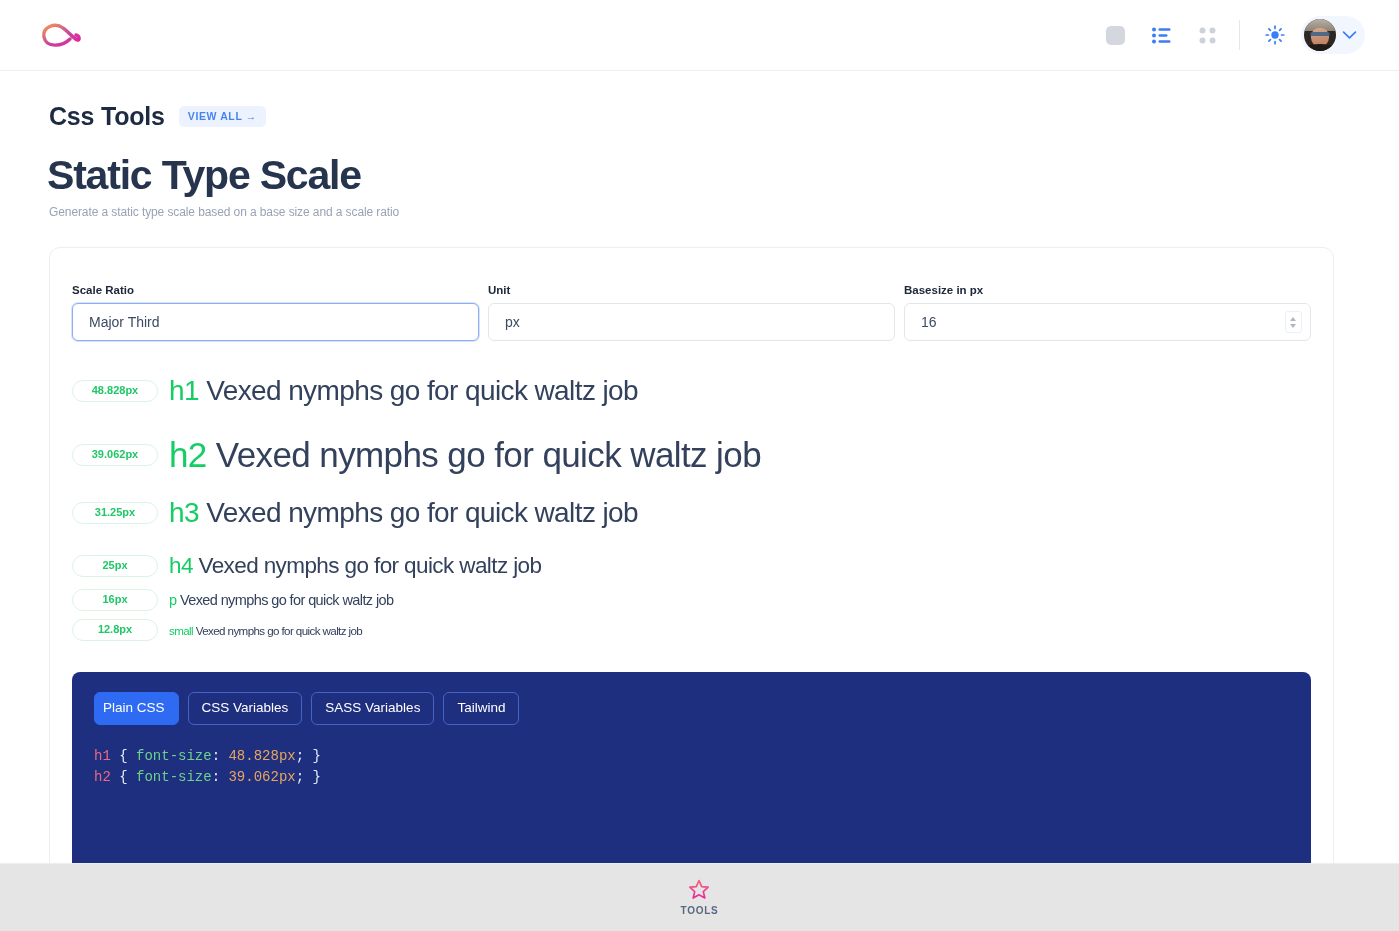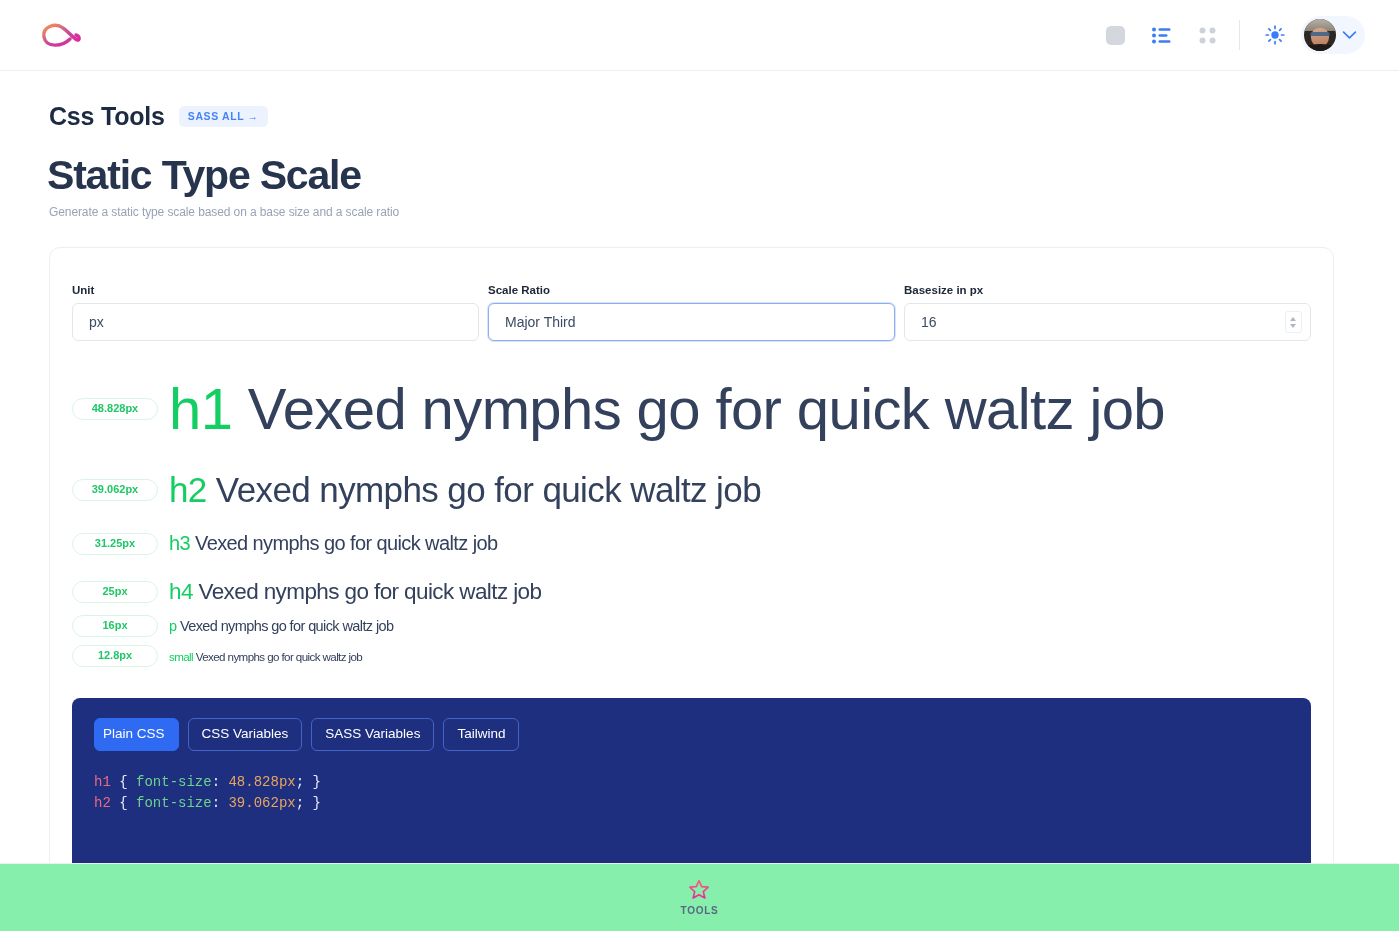--- a/index.html
+++ b/index.html
@@ -224,21 +224,21 @@
   .prop { color: #6cd38a; }
   .val { color: #e8a55c; }
 
   
   .footer {
     position: absolute;
     left: 0; bottom: 0;
     width: 1399px;
     height: 68px;
     border-top: 1px solid #eceef3;
-    background: #86efac;
+    background: #e5e5e5;
     display: flex; align-items: center; justify-content: center;
   }
   .foot-item {
     display: flex; flex-direction: column; align-items: center; gap: 5px;
     cursor: pointer;
   }
   .foot-label {
     font-size: 10px; font-weight: bold; letter-spacing: .7px; color: #5a6782;
   }
 </style>
@@ -313,68 +313,68 @@
         <path d="M1.6 2.2 L7.5 7.8 L13.4 2.2" fill="none" stroke="#3b7df6" stroke-width="1.7" stroke-linecap="round" stroke-linejoin="round"></path>
       </svg>
     </div>
   </div>
 </div>
 
 <div class="page">
 
   <div class="crumbrow">
     <div class="crumb-title">Css Tools</div>
-    <a class="viewall">SASS ALL →</a>
+    <a class="viewall">VIEW ALL →</a>
   </div>
 
   <h1 class="title">Static Type Scale</h1>
   <div class="subtitle">Generate a static type scale based on a base size and a scale ratio</div>
 
   <div class="card">
 
     <div class="fields">
+
+      <div class="field">
+        <label class="field-label">Scale Ratio</label>
+        <div class="input-wrap">
+          <input class="fld focused" type="text" value="Major Third" style="">
+        </div>
+      </div>
 
       <div class="field">
         <label class="field-label">Unit</label>
         <div class="input-wrap">
           <input class="fld" type="text" value="px" style="">
-        </div>
-      </div>
-
-      <div class="field">
-        <label class="field-label">Scale Ratio</label>
-        <div class="input-wrap">
-          <input class="fld focused" type="text" value="Major Third" style="">
         </div>
       </div>
 
       <div class="field">
         <label class="field-label">Basesize in px</label>
         <div class="input-wrap">
           <input class="fld" type="text" value="16" style="">
           <div class="stepper">
             <i class="up"></i>
             <i class="dn"></i>
           </div>
         </div>
       </div>
     </div>
 
     <div class="scale" id="scale-rows">
         <div class="srow" style="margin-top: 0px;">
           <span class="badge">48.828px</span>
-          <span class="sample" style="font-size: 58px;"><span class="tag">h1 </span>Vexed nymphs go for quick waltz job</span>
+          <span class="sample" style="font-size: 28px;"><span class="tag">h1 </span>Vexed nymphs go for quick waltz job</span>
         </div>
         <div class="srow" style="margin-top: 28px;">
           <span class="badge">39.062px</span>
           <span class="sample" style="font-size: 35px;"><span class="tag">h2 </span>Vexed nymphs go for quick waltz job</span>
         </div>
         <div class="srow" style="margin-top: 22px;">
           <span class="badge">31.25px</span>
-          <span class="sample" style="font-size: 20px;"><span class="tag">h3 </span>Vexed nymphs go for quick waltz job</span>
+          <span class="sample" style="font-size: 28px;"><span class="tag">h3 </span>Vexed nymphs go for quick waltz job</span>
         </div>
         <div class="srow" style="margin-top: 24px;">
           <span class="badge">25px</span>
           <span class="sample" style="font-size: 22.5px;"><span class="tag">h4 </span>Vexed nymphs go for quick waltz job</span>
         </div>
         <div class="srow" style="margin-top: 10px;">
           <span class="badge">16px</span>
           <span class="sample" style="font-size: 14.5px;"><span class="tag">p </span>Vexed nymphs go for quick waltz job</span>
         </div>
         <div class="srow" style="margin-top: 8px;">

